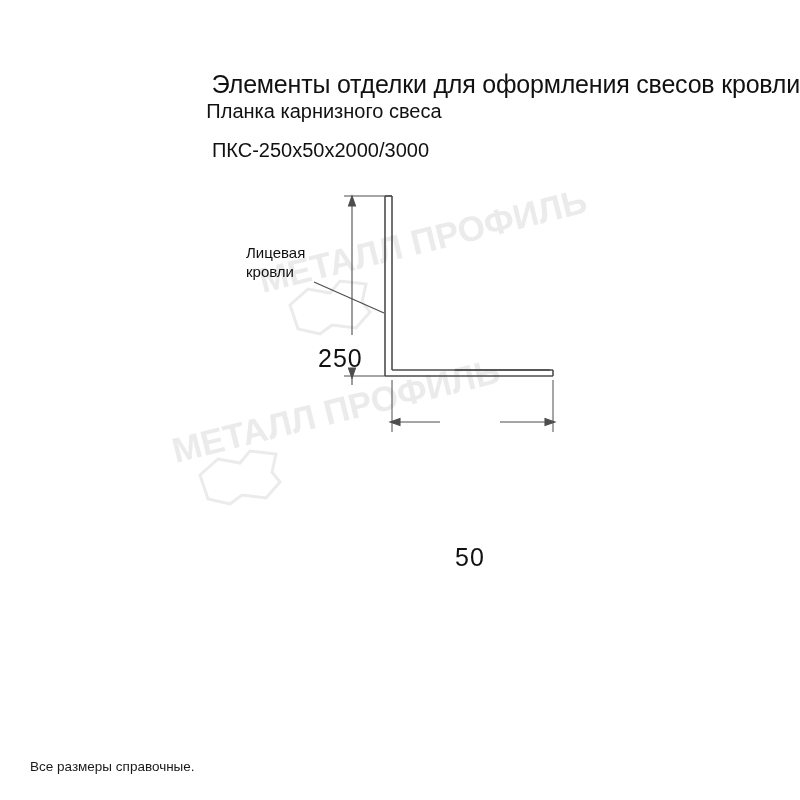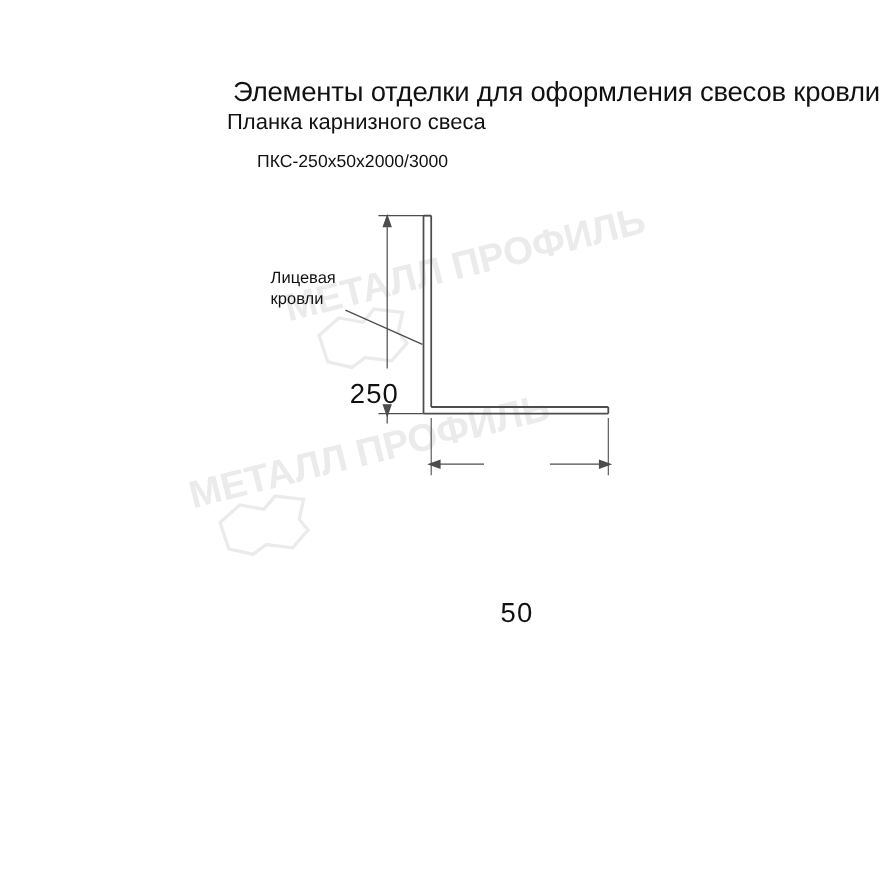--- a/index.html
+++ b/index.html
@@ -40,21 +40,21 @@
     text-align: center;
     font-size: 20px;
     color: #111111;
   }
   .subtitle2 {
     position: absolute;
     top: 139px;
     left: 0;
     width: 641px;
     text-align: center;
-    font-size: 16px;
+    font-size: 20px;
     color: #111111;
   }
   .drawing {
     position: absolute;
     top: 170px;
     left: 0;
     width: 800px;
     height: 470px;
   }
   .face-label {
@@ -181,15 +181,16 @@
 
   <div class="face-label">
     <div>Лицевая</div>
     <div>кровли</div>
   </div>
 
   <div class="dim-250">250</div>
   <div class="dim-50">50</div>
 
   <div class="footer">
+    <div>Все размеры справочные.</div>
   </div>
 
 </div>
 
 </body></html>

